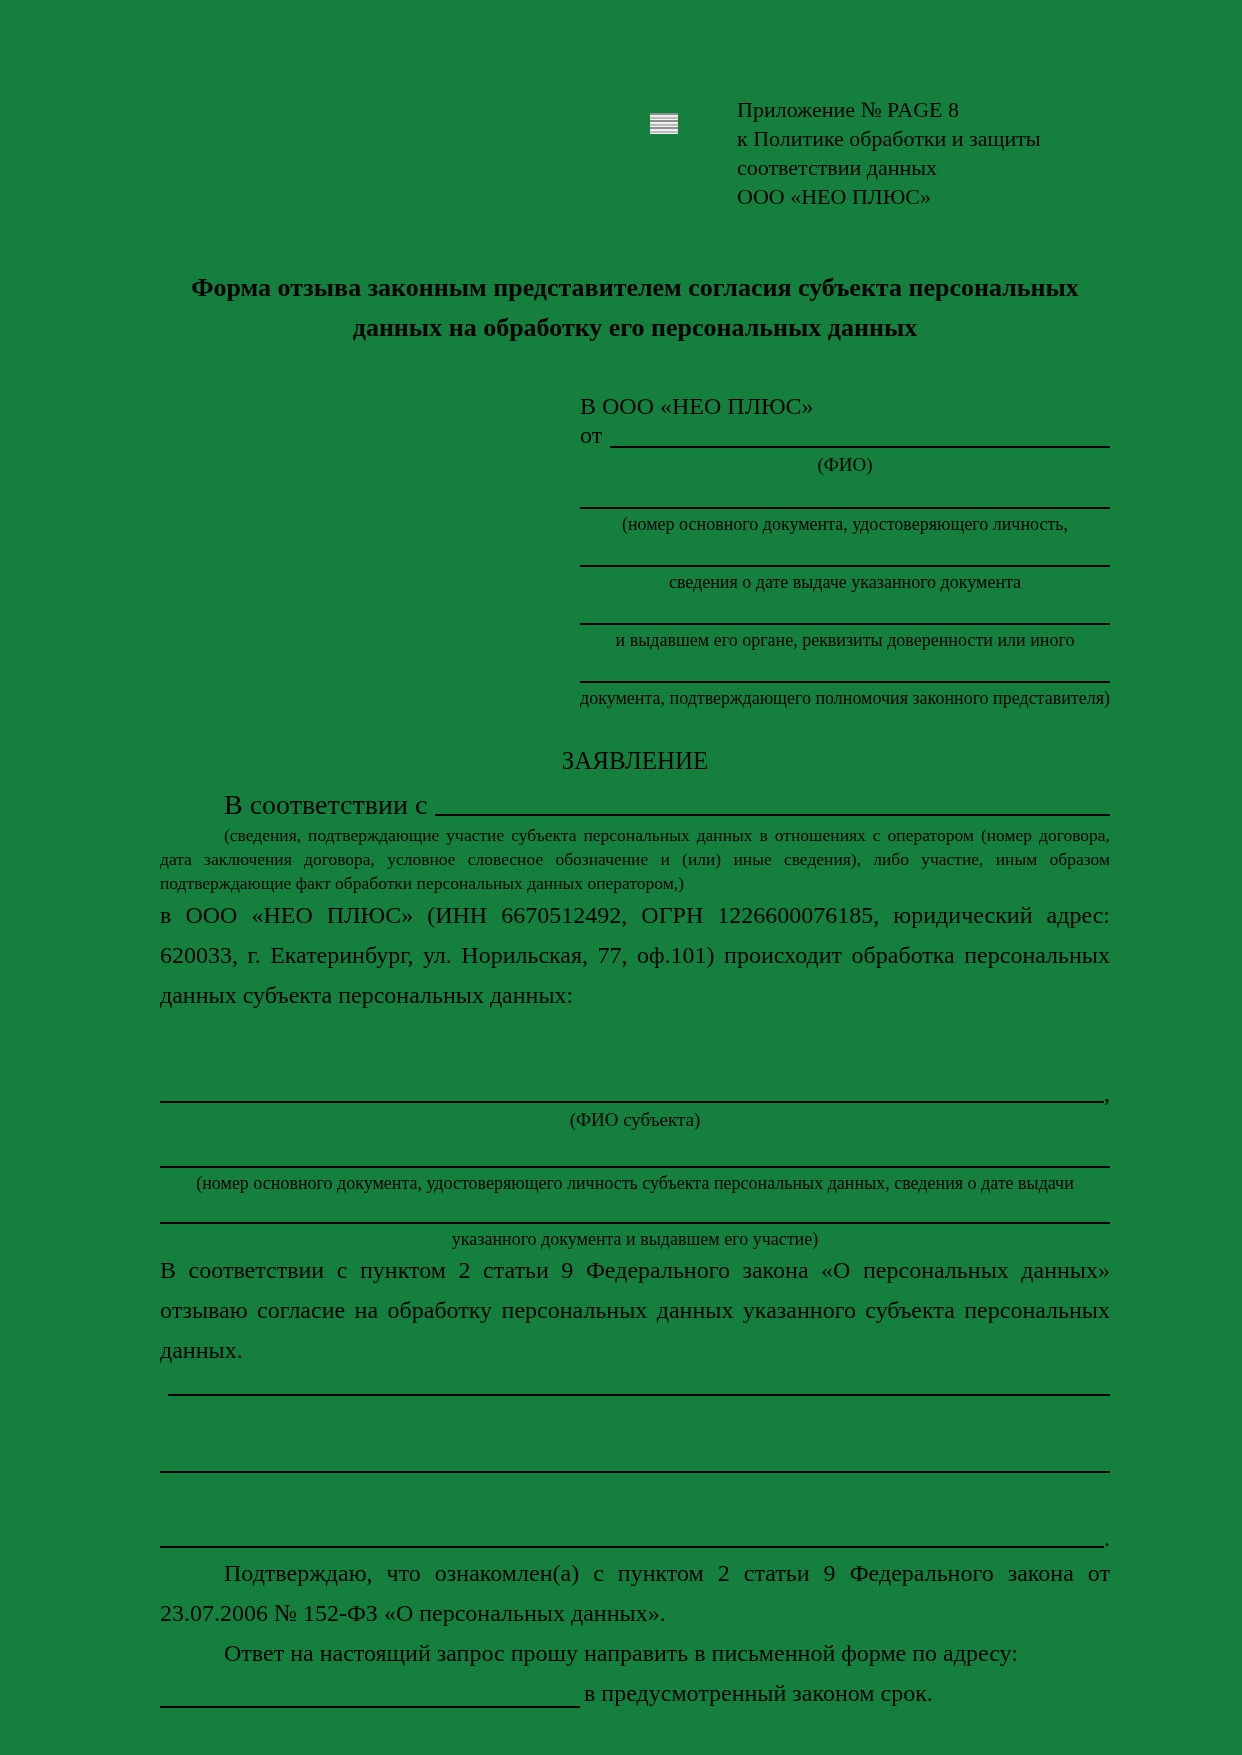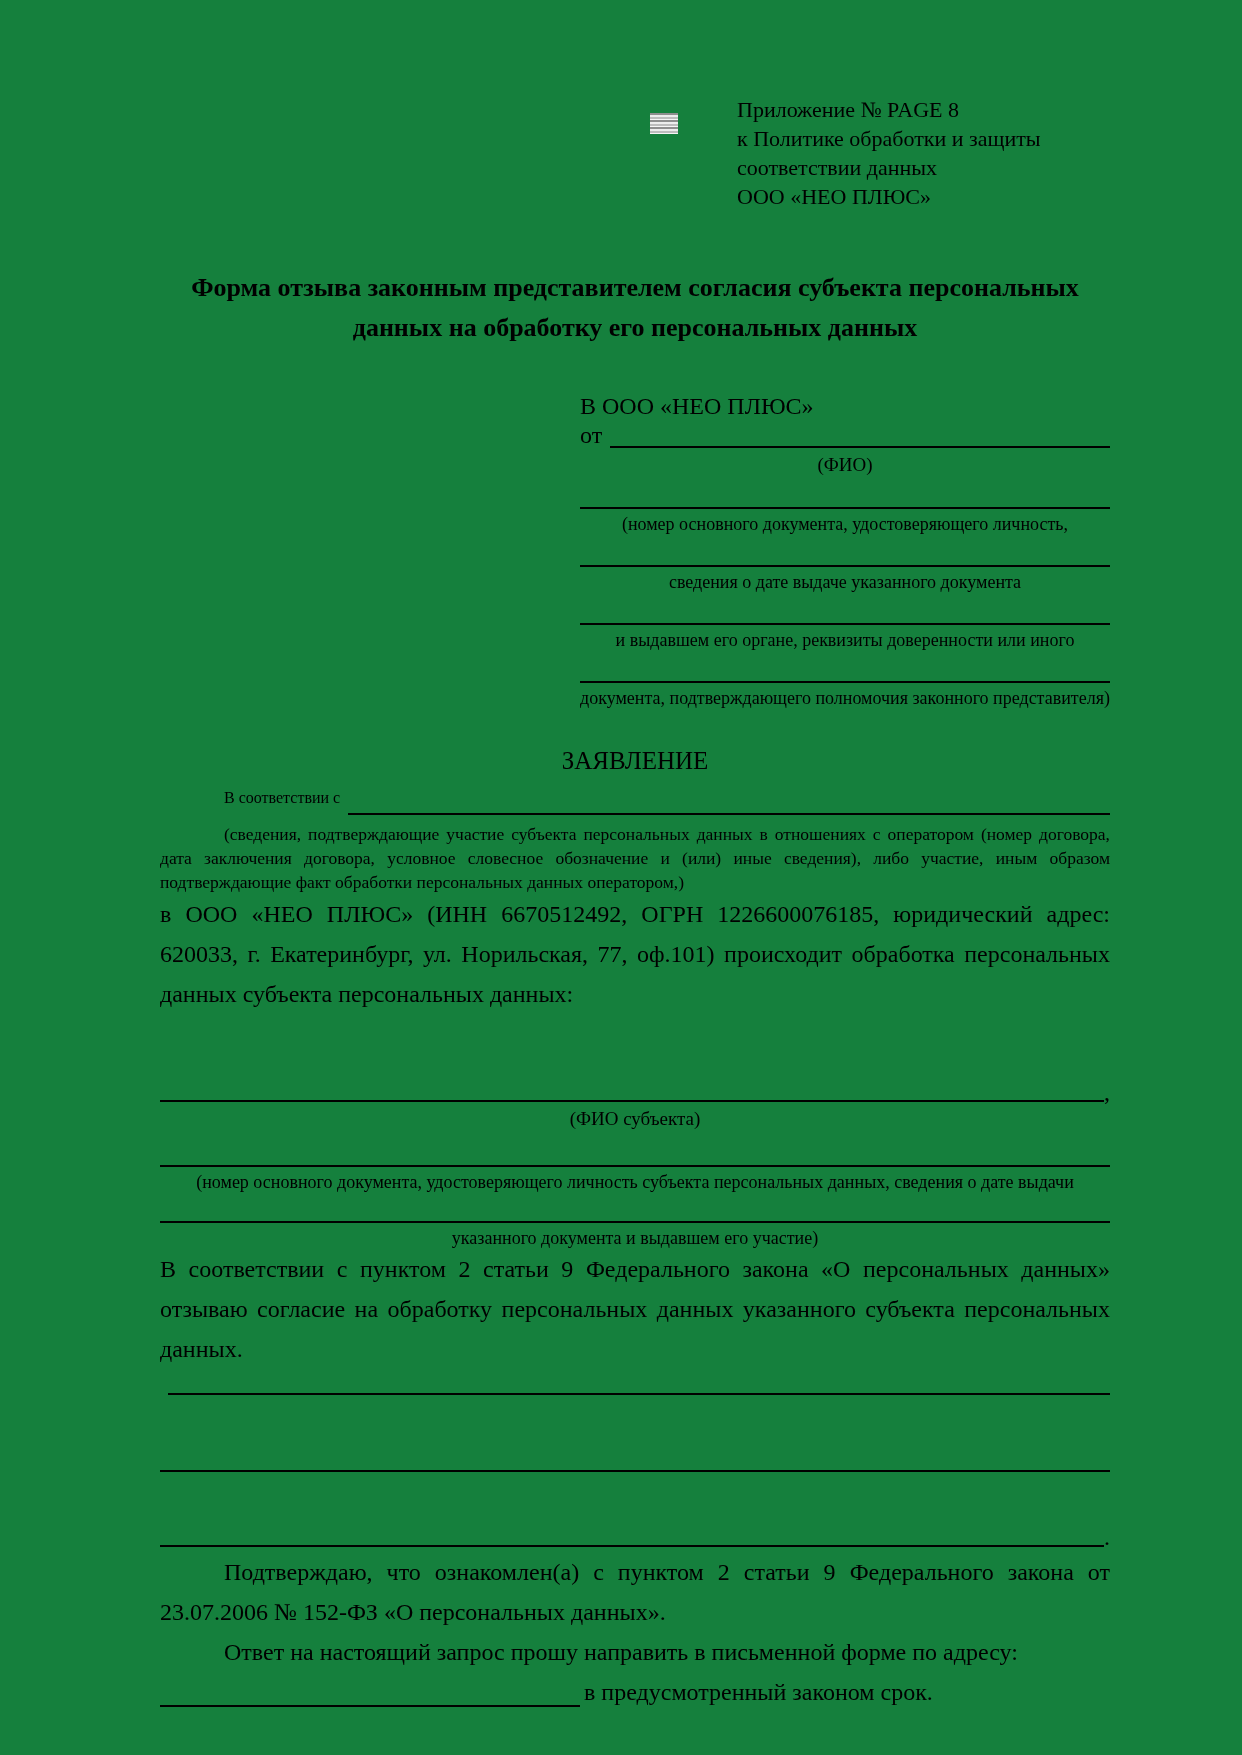--- a/index.html
+++ b/index.html
@@ -30,21 +30,21 @@
   .addressee { margin-left:420px; margin-top:42px; width:530px; font-size:24px; }
   .addr-org { line-height:32px; }
   .fill-row { display:flex; align-items:flex-start; }
   .fill-row .label { white-space:nowrap; }
   .fill { flex:1 1 auto; border-bottom:2px solid #000; margin:0 0 5px 8px; min-height:24px; }
   .cap { text-align:center; font-size:19px; line-height:24px; }
   .cap-sm { text-align:center; font-size:18px; line-height:22px; }
   .rule { border-bottom:2px solid #000; height:0; }
   .addr-rule { margin-top:30px; margin-bottom:4px; }
   .stmt-heading { margin-top:36px; text-align:center; font-size:25px; line-height:32px; }
-  .intro-row { display:flex; margin-top:12px; font-size:16px; }
+  .intro-row { display:flex; margin-top:12px; font-size:28px; }
   .intro-row .label { margin-left:64px; white-space:nowrap; }
   .footnote {
     margin:2px 0 0 0; font-size:17.5px; line-height:24px;
     text-align:justify; text-indent:64px;
   }
   .para { margin:0; font-size:24px; line-height:40px; text-align:justify; }
   .para.indent { text-indent:64px; }
   .subject-row { display:flex; align-items:stretch; margin-top:62px; font-size:24px; }
   .subject-row .fill { margin-left:0; }
   .suffix { white-space:nowrap; line-height:30px; align-self:flex-end; }

